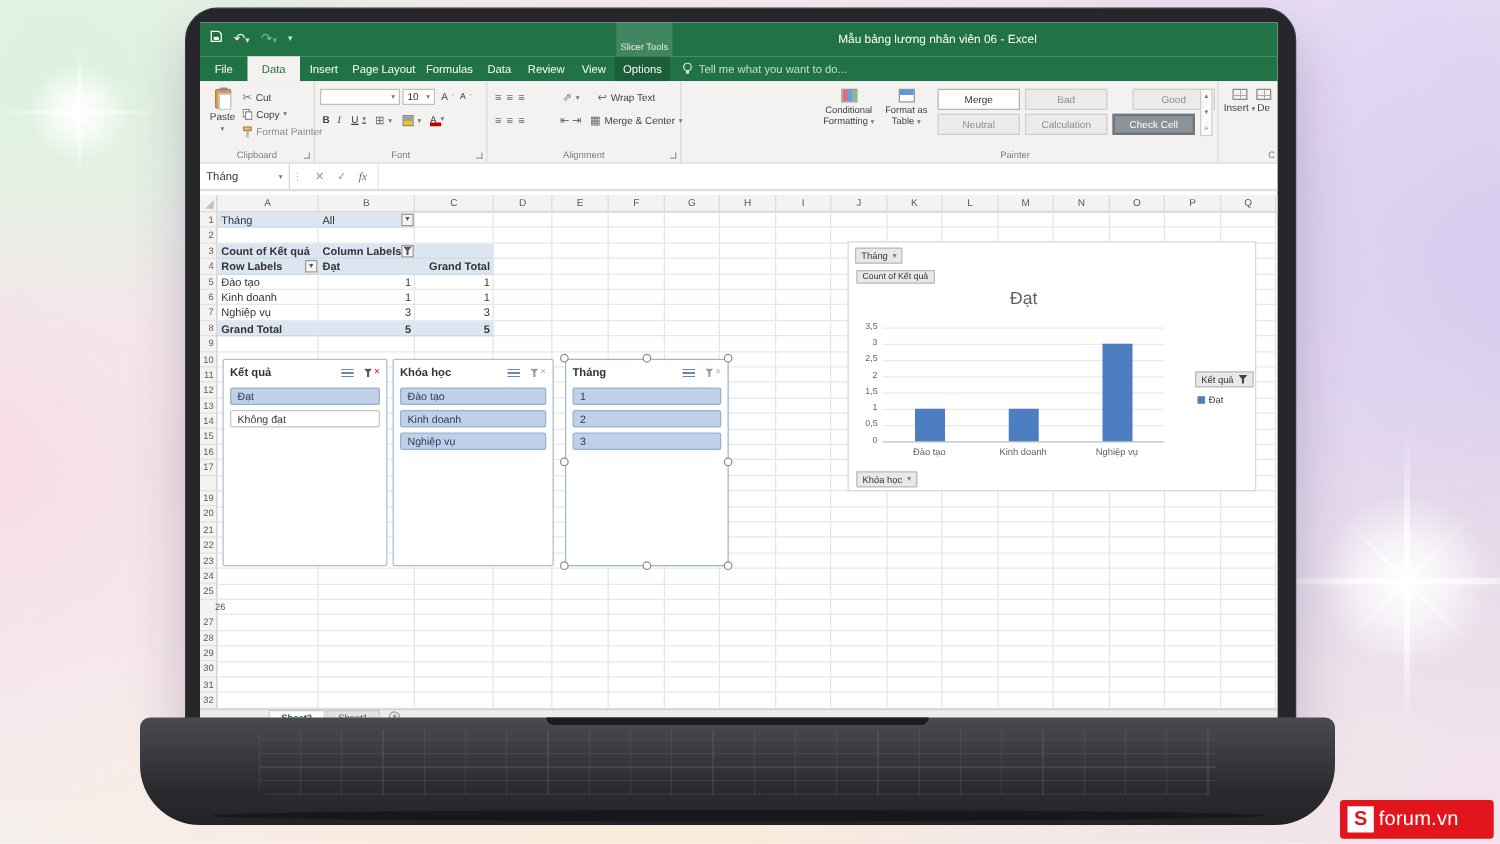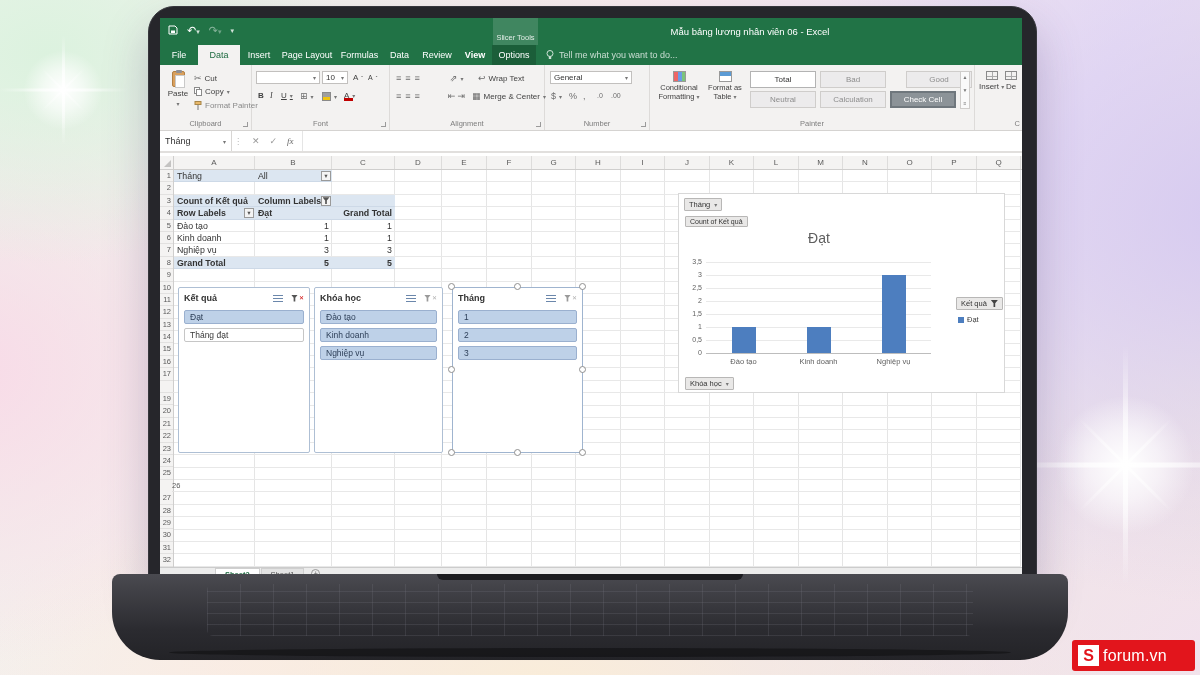--- a/index.html
+++ b/index.html
@@ -178,21 +178,21 @@
     </div>
 
     <div class="tabbar" id="tabbar">
         <div class="tab" style="width: 38px;">File</div>
         <div class="tab active" style="width: 42px;">Data</div>
         <div class="tab" style="width: 38px;">Insert</div>
         <div class="tab" style="width: 58px;">Page Layout</div>
         <div class="tab" style="width: 47px;">Formulas</div>
         <div class="tab" style="width: 33px;">Data</div>
         <div class="tab" style="width: 42px;">Review</div>
-        <div class="tab" style="width: 34px; font-weight: bold;">View</div>
+        <div class="tab" style="width: 34px;">View</div>
         <div class="tab ctx" style="width: 44px;">Options</div>
         <div class="tellme">
           <svg width="8" height="10" viewBox="0 0 8 10">
             <circle cx="4" cy="3.5" r="3" fill="none" stroke="#cfe3d8"></circle>
             <rect x="2.8" y="6.5" width="2.4" height="2.5" fill="#cfe3d8"></rect>
           </svg>
           <span>Tell me what you want to do...</span>
         </div>
       </div>
 
@@ -267,45 +267,32 @@
           </div>
         <div class="rbtn" style="left:82px;top:26px;">
             <span class="icg">▦</span>
             <span>Merge &amp; Center</span>
             <span class="da">▾</span>
           </div>
         <div class="grp-label">Alignment</div>
         <div class="launch"></div>
       </div>
 
-      <div class="grp" style="left:385px;width:105px;">
-        <div class="combo" style="left:5px;top:6px;width:82px;">
-            <span>General</span>
-            <span class="da">▾</span>
-          </div>
-        <div class="rbtn icg" style="left:6px;top:26px;">$<span class="da">▾</span></div>
-        <div class="rbtn icg" style="left:24px;top:26px;">%</div>
-        <div class="rbtn icg" style="left:38px;top:26px;">,</div>
-        <div class="rbtn icg" style="left:52px;top:27px;font-size:7px;">.0</div>
-        <div class="rbtn icg" style="left:66px;top:27px;font-size:7px;">.00</div>
-        <div class="grp-label">Number</div>
-        <div class="launch"></div>
-      </div>
 
       <div class="grp" style="left:490px;width:325px;">
         <div class="rbtn" style="left:3px;top:6px;width:52px;flex-direction:column;gap:2px;text-align:center;white-space:normal;font-size:7.5px;line-height:1.15;">
           <span class="cfic"></span>
           <span><span>Conditional Formatting</span> <span class="da">▾</span></span>
         </div>
         <div class="rbtn" style="left:55px;top:6px;width:40px;flex-direction:column;gap:2px;text-align:center;white-space:normal;font-size:7.5px;line-height:1.15;">
           <span class="ftic"></span>
           <span><span>Format as Table</span> <span class="da">▾</span></span>
         </div>
         <div id="gallery">
-            <div class="chip normal" style="left: 100px; top: 6px;">Total</div>
+            <div class="chip normal" style="left: 100px; top: 6px;">Merge</div>
             <div class="chip bad" style="left: 170px; top: 6px;">Bad</div>
             <div class="chip good" style="left: 256px; top: 6px;">Good</div>
             <div class="chip neutral" style="left: 100px; top: 26px;">Neutral</div>
             <div class="chip calculation" style="left: 170px; top: 26px;">Calculation</div>
             <div class="chip check" style="left: 240px; top: 26px;">Check Cell</div>
           </div>
         <div class="galscroll">
             <span>▲</span>
             <span>▼</span>
             <span>≡</span>
@@ -472,21 +459,21 @@
               <span>Kết quả</span>
               <div class="ic">
                 <div class="msel"></div>
                 <div class="cfx on">
                   <div class="funnel" style="background: rgb(85, 85, 85);"></div>
                   <span class="x">✕</span>
                 </div>
               </div>
             </div>
             <div class="slicer-item">Đạt</div>
-            <div class="slicer-item un">Tháng đạt</div>
+            <div class="slicer-item un">Không đạt</div>
           </div>
           <div class="slicer" style="left: 140px; top: 117px; width: 129px; height: 166px;">
             <div class="slicer-h">
               <span>Khóa học</span>
               <div class="ic">
                 <div class="msel"></div>
                 <div class="cfx">
                   <div class="funnel" style="background: rgb(154, 154, 154);"></div>
                   <span class="x">✕</span>
                 </div>

